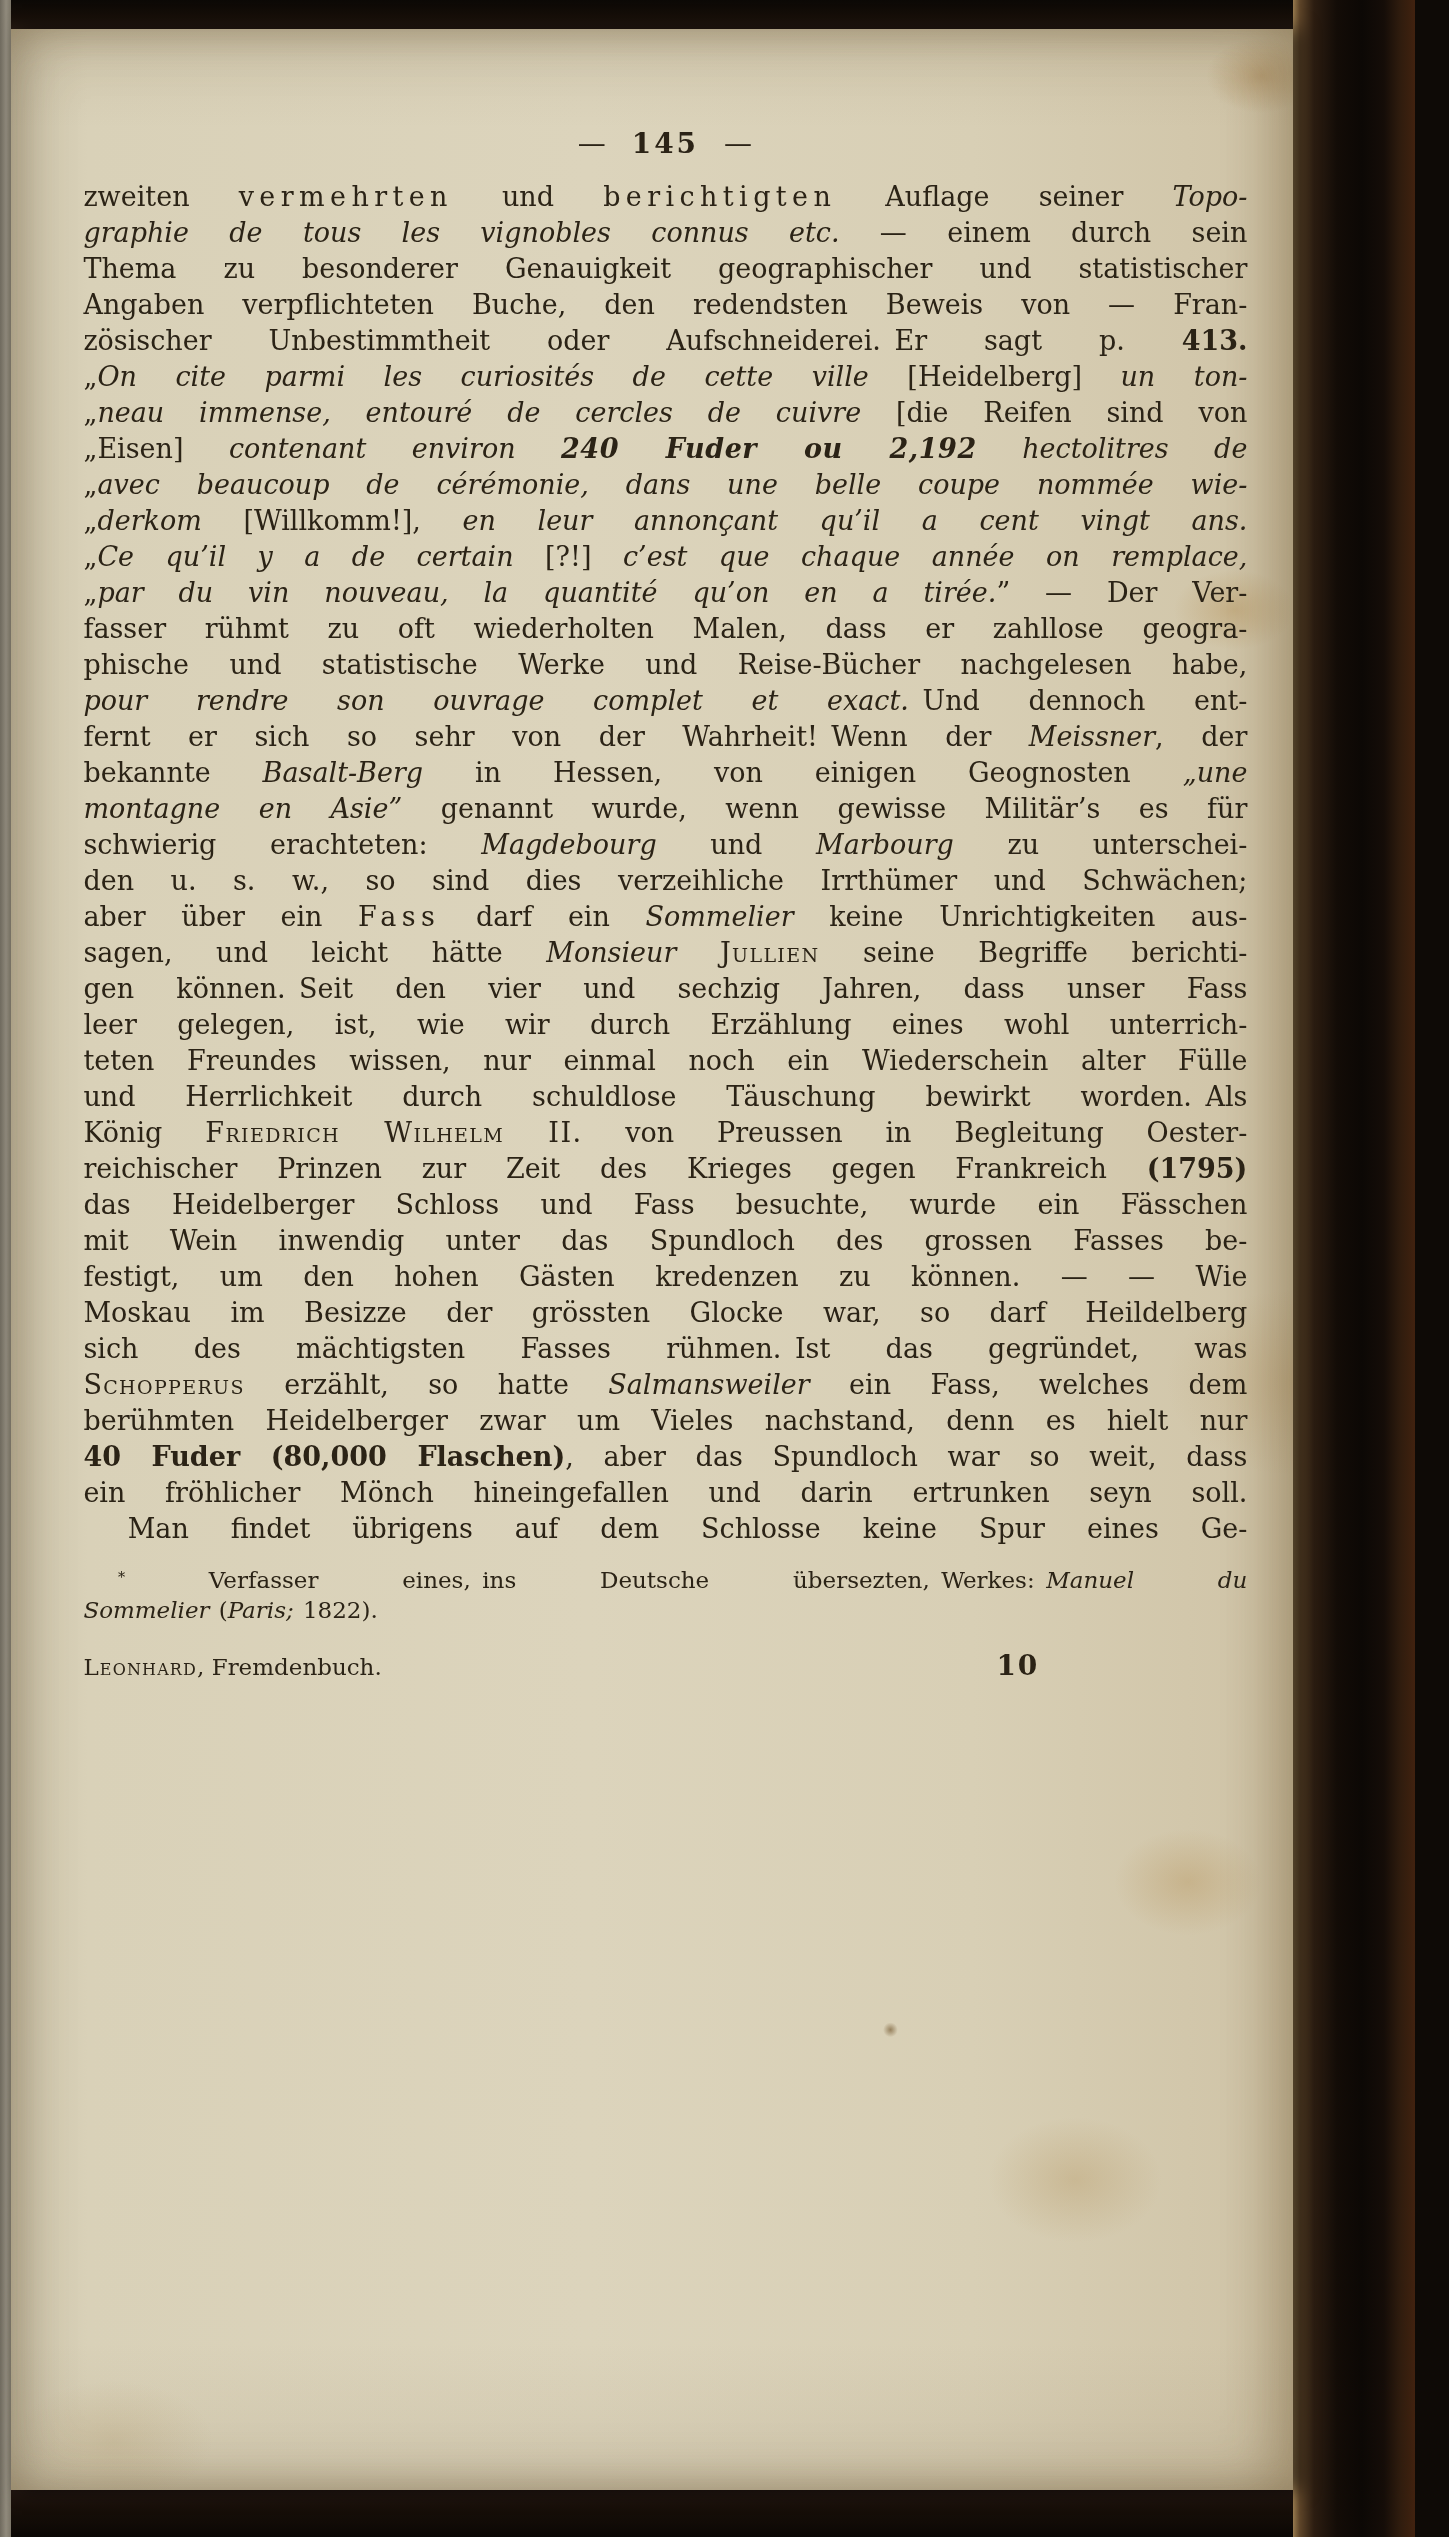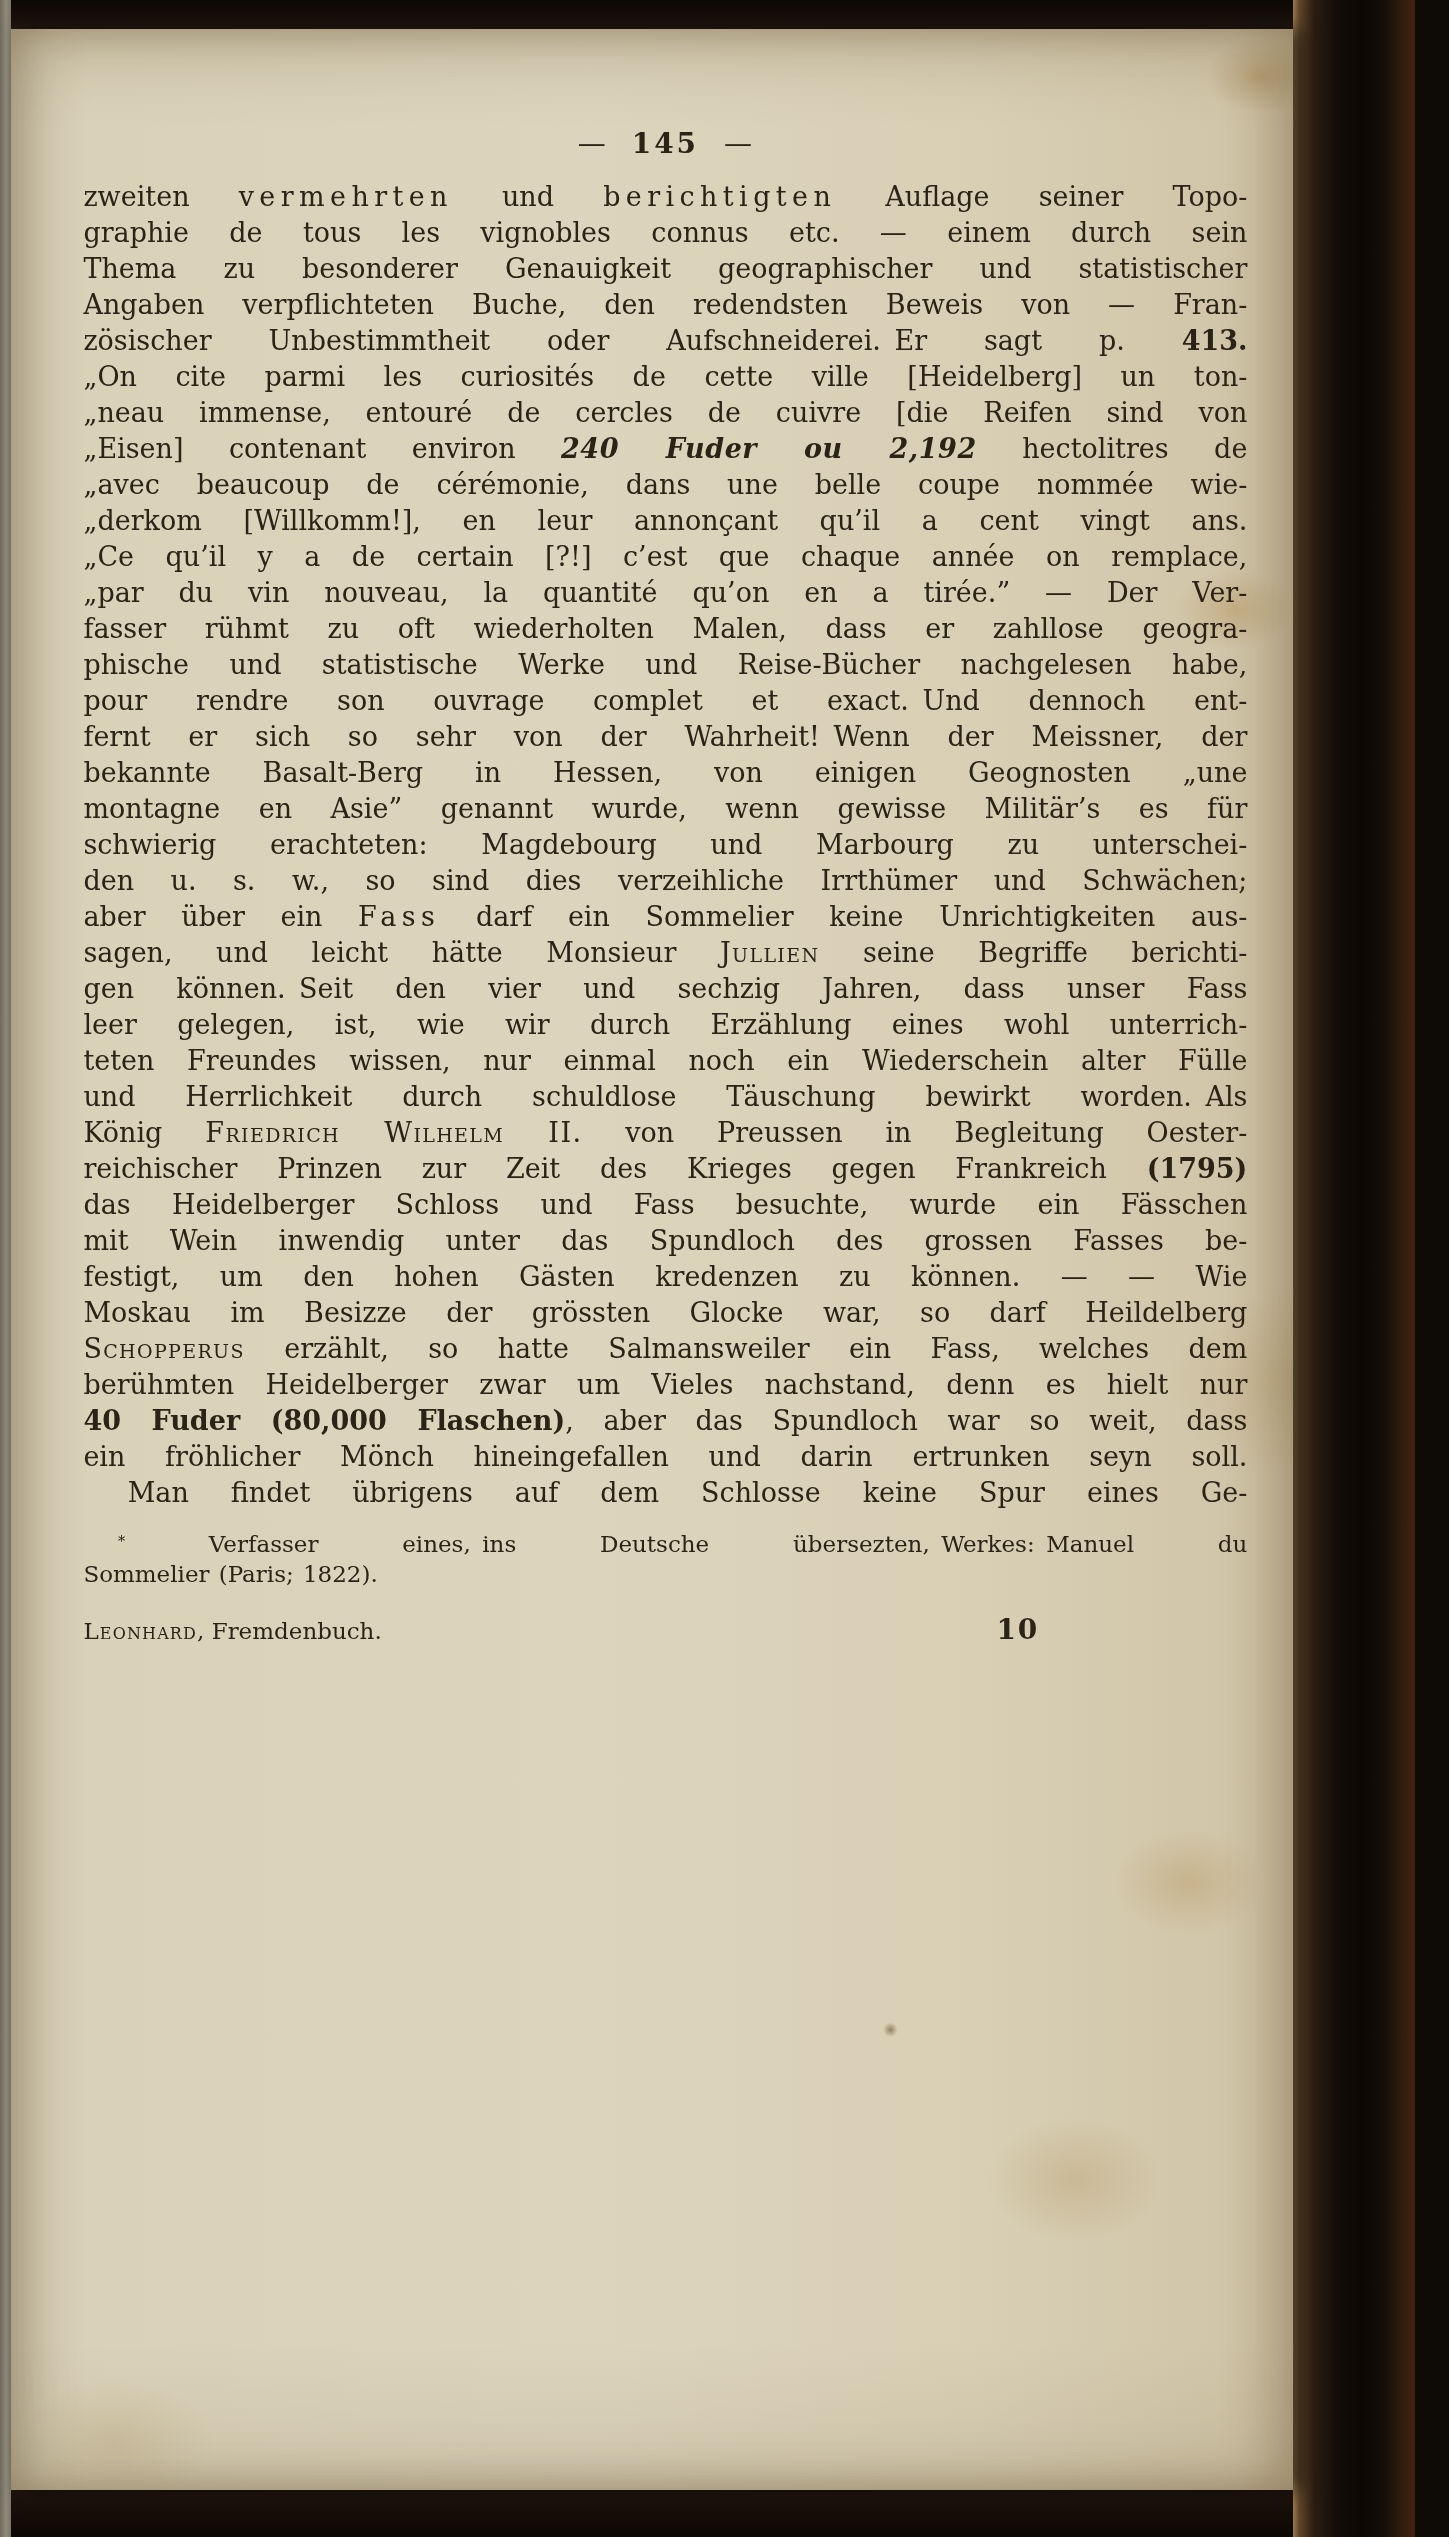--- a/index.html
+++ b/index.html
@@ -57,21 +57,21 @@
   }
   .line.indent{text-indent:1.64em;}
   .line.nojust{text-align:left;text-align-last:left;}
   .footnote{margin-top:14px;font-size:23px;line-height:33px;word-spacing:.08em;}
   .footnote .line{height:33px;}
   .footnote .line.indent{text-indent:1.5em;}
   .footer{position:relative;margin-top:27px;font-size:23px;height:34px;}
   .sig{position:absolute;left:913px;top:-4.8px;font-weight:700;font-size:28px;letter-spacing:1.9px;}
   
   .s-r{}
-  .s-i{}
+  .s-i{font-style:italic;}
   .s-b{font-weight:700;}
   .s-bi{font-weight:700;font-style:italic;letter-spacing:.02em;}
   .s-sc{font-variant:small-caps;letter-spacing:.05em;}
   .s-sp{letter-spacing:.20em;margin-top:11px;}
   .s-sup{font-size:.62em;vertical-align:.45em;}
 </style>
 </head>
 <body>
 
 <div class="scan">
@@ -113,20 +113,21 @@
           <div class="line"><span class="s-r">gen können. Seit den vier und sechzig Jahren, dass unser Fass</span></div>
           <div class="line"><span class="s-r">leer gelegen, ist, wie wir durch Erzählung eines wohl unterrich-</span></div>
           <div class="line"><span class="s-r">teten Freundes wissen, nur einmal noch ein Wiederschein alter Fülle</span></div>
           <div class="line"><span class="s-r">und Herrlichkeit durch schuldlose Täuschung bewirkt worden. Als</span></div>
           <div class="line"><span class="s-r">König </span><span class="s-sc">Friedrich Wilhelm II.</span><span class="s-r"> von Preussen in Begleitung Oester-</span></div>
           <div class="line"><span class="s-r">reichischer Prinzen zur Zeit des Krieges gegen Frankreich </span><span class="s-b">(1795)</span></div>
           <div class="line"><span class="s-r">das Heidelberger Schloss und Fass besuchte, wurde ein Fässchen</span></div>
           <div class="line"><span class="s-r">mit Wein inwendig unter das Spundloch des grossen Fasses be-</span></div>
           <div class="line"><span class="s-r">festigt, um den hohen Gästen kredenzen zu können. — — Wie</span></div>
           <div class="line"><span class="s-r">Moskau im Besizze der grössten Glocke war, so darf Heildelberg</span></div>
+          <div class="line"><span class="s-r">sich des mächtigsten Fasses rühmen. Ist das gegründet, was</span></div>
           <div class="line"><span class="s-sc">Schopperus</span><span class="s-r"> erzählt, so hatte </span><span class="s-i">Salmansweiler</span><span class="s-r"> ein Fass, welches dem</span></div>
           <div class="line"><span class="s-r">berühmten Heidelberger zwar um Vieles nachstand, denn es hielt nur</span></div>
           <div class="line"><span class="s-b">40 Fuder (80,000 Flaschen)</span><span class="s-r">, aber das Spundloch war so weit, dass</span></div>
           <div class="line"><span class="s-r">ein fröhlicher Mönch hineingefallen und darin ertrunken seyn soll.</span></div>
           <div class="line indent"><span class="s-r">Man findet übrigens auf dem Schlosse keine Spur eines Ge-</span></div>
         </div>
 
       <div class="footnote">
           <div class="line indent"><span class="s-sup">*</span><span class="s-r"> Verfasser eines, ins Deutsche übersezten, Werkes: </span><span class="s-i">Manuel du</span></div>
           <div class="line nojust"><span class="s-i">Sommelier</span><span class="s-r"> (</span><span class="s-i">Paris;</span><span class="s-r"> 1822).</span></div>

